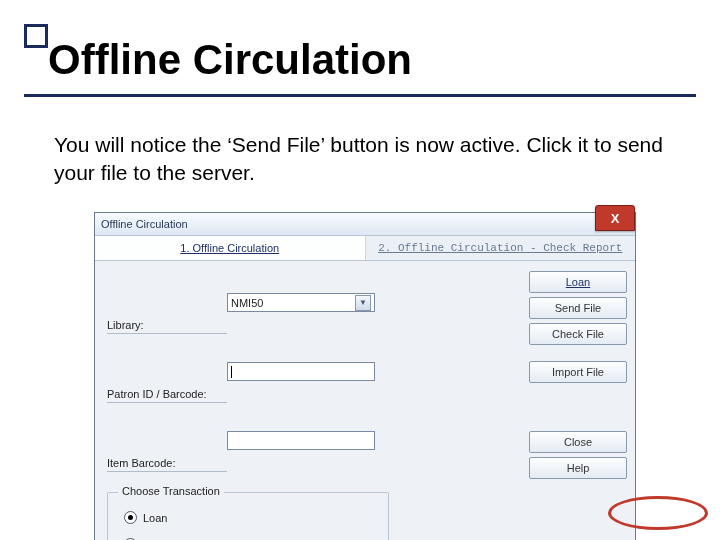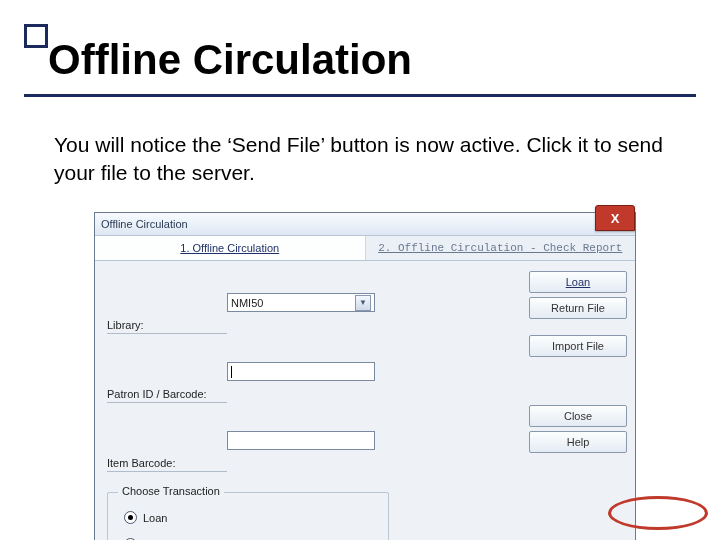--- a/index.html
+++ b/index.html
@@ -86,21 +86,22 @@
               <span>Loan</span>
             </div>
             <div class="radio-row">
               <span class="radio"></span>
               <span>Return</span>
             </div>
           </div>
         </div>
         <div class="right-col">
           <div class="btn dis link">Loan</div>
-          <div class="btn">Return File</div>
+          <div class="btn">Send File</div>
+          <div class="btn">Check File</div>
           <div style="height:8px"></div>
           <div class="btn">Import File</div>
           <div class="spacer"></div>
           <div class="btn">Close</div>
           <div class="btn">Help</div>
         </div>
       </div>
     </div>
     <div class="callout callout1"></div>
   </div>

